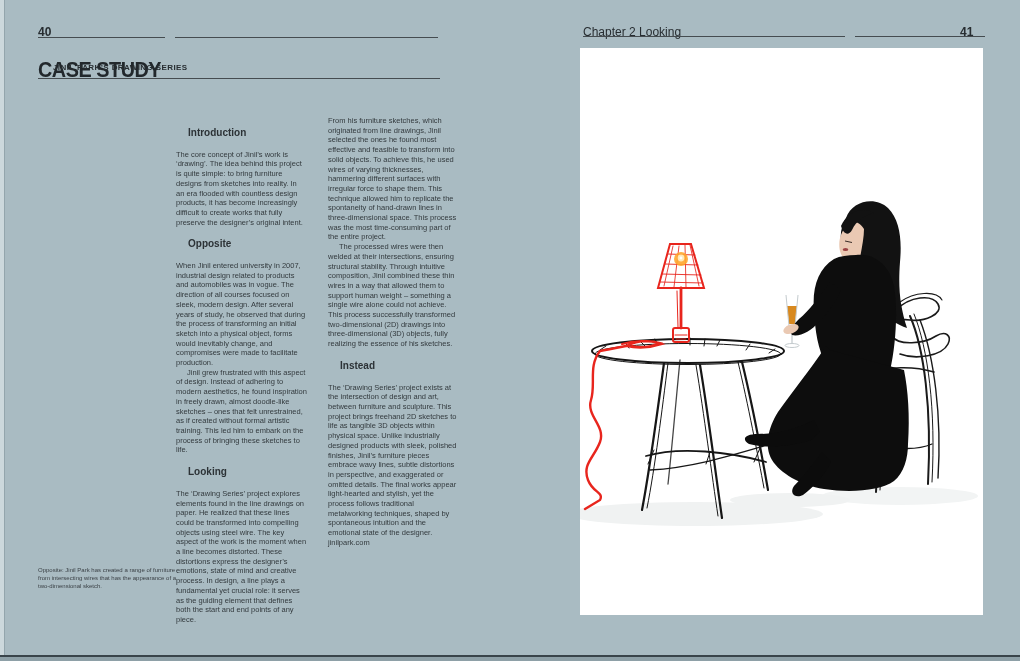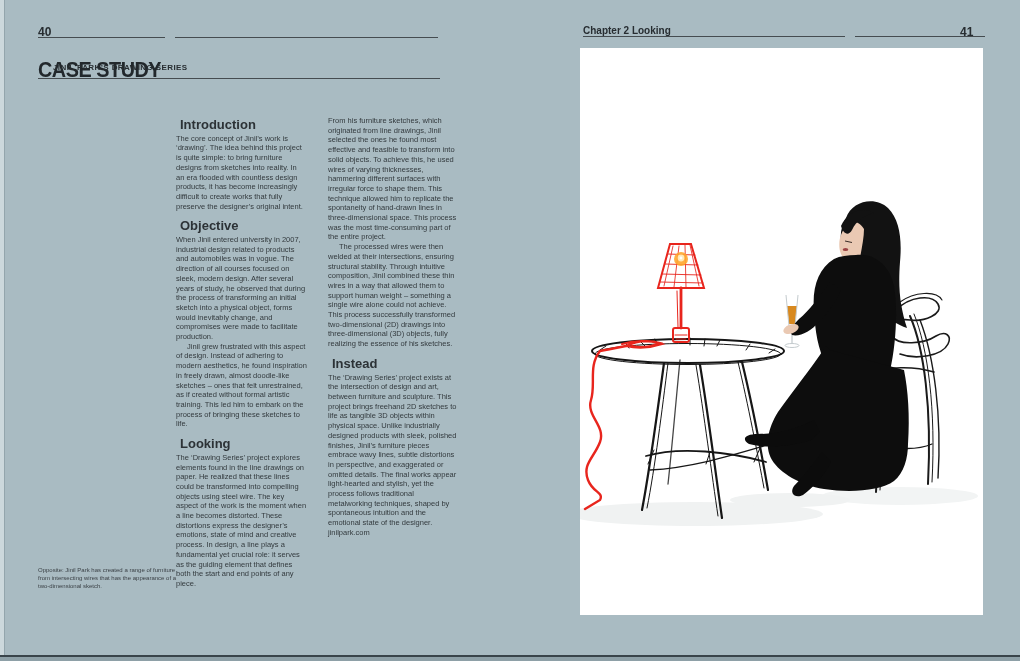--- a/index.html
+++ b/index.html
@@ -14,25 +14,25 @@
   .kicker{
     position:absolute;left:38px;top:42px;
     font-size:22px;font-weight:700;color:#22282c;letter-spacing:-.5px;
     transform:scaleX(.9);transform-origin:left top;white-space:nowrap;
   }
   .series-title{
     position:absolute;left:53px;top:63px;width:402px;text-align:left;
     font-size:8px;font-weight:700;letter-spacing:.4px;color:#272d31;white-space:nowrap;
   }
   .chapter{
-    position:absolute;left:583px;top:25px;font-size:10px;font-weight:700;color:#272d31;
+    position:absolute;left:583px;top:25px;font-size:12px;font-weight:400;color:#272d31;
   }
   .col{position:absolute;top:116px;width:131px;font-size:7.5px;line-height:9.7px;color:#333a3e;}
   .col section{margin:0 0 10px 0;}
-  .col h4{margin:4px;font-size:13px;font-weight:700;color:#2c3236;}
+  .col h4{margin:12px;font-size:10px;font-weight:700;color:#2c3236;}
   .col p{margin:0;}
   .col p.indent{text-indent:11px;}
   .col .weblink{font-weight:400;}
   .caption{
     position:absolute;left:38px;top:566px;width:142px;
     font-size:6px;line-height:8px;color:#3c4247;
   }
   .photo{
     position:absolute;left:580px;top:48px;width:403px;height:567px;
     background:#ffffff;margin:0;
@@ -60,21 +60,21 @@
     <h1 class="kicker">CASE STUDY</h1>
     <div class="series-title">JINIL PARK’S DRAWING SERIES</div>
     <div class="rule" style="left:38px;top:78px;width:402px;"></div>
 
     <div class="col" style="left:176px;">
       <section>
         <h4>Introduction</h4>
         <p>The core concept of Jinil’s work is ‘drawing’. The idea behind this project is quite simple: to bring furniture designs from sketches into reality. In an era flooded with countless design products, it has become increasingly difficult to create works that fully preserve the designer’s original intent.</p>
       </section>
       <section>
-        <h4>Objective</h4>
+        <h4>Opposite</h4>
         <p>When Jinil entered university in 2007, industrial design related to products and automobiles was in vogue. The direction of all courses focused on sleek, modern design. After several years of study, he observed that during the process of transforming an initial sketch into a physical object, forms would inevitably change, and compromises were made to facilitate production.</p>
         <p class="indent">Jinil grew frustrated with this aspect of design. Instead of adhering to modern aesthetics, he found inspiration in freely drawn, almost doodle-like sketches – ones that felt unrestrained, as if created without formal artistic training. This led him to embark on the process of bringing these sketches to life.</p>
       </section>
       <section>
         <h4>Looking</h4>
         <p>The ‘Drawing Series’ project explores elements found in the line drawings on paper. He realized that these lines could be transformed into compelling objects using steel wire. The key aspect of the work is the moment when a line becomes distorted. These distortions express the designer’s emotions, state of mind and creative process. In design, a line plays a fundamental yet crucial role: it serves as the guiding element that defines both the start and end points of any piece.</p>
       </section>
     </div>
 
     <div class="col" style="left:328px;">

